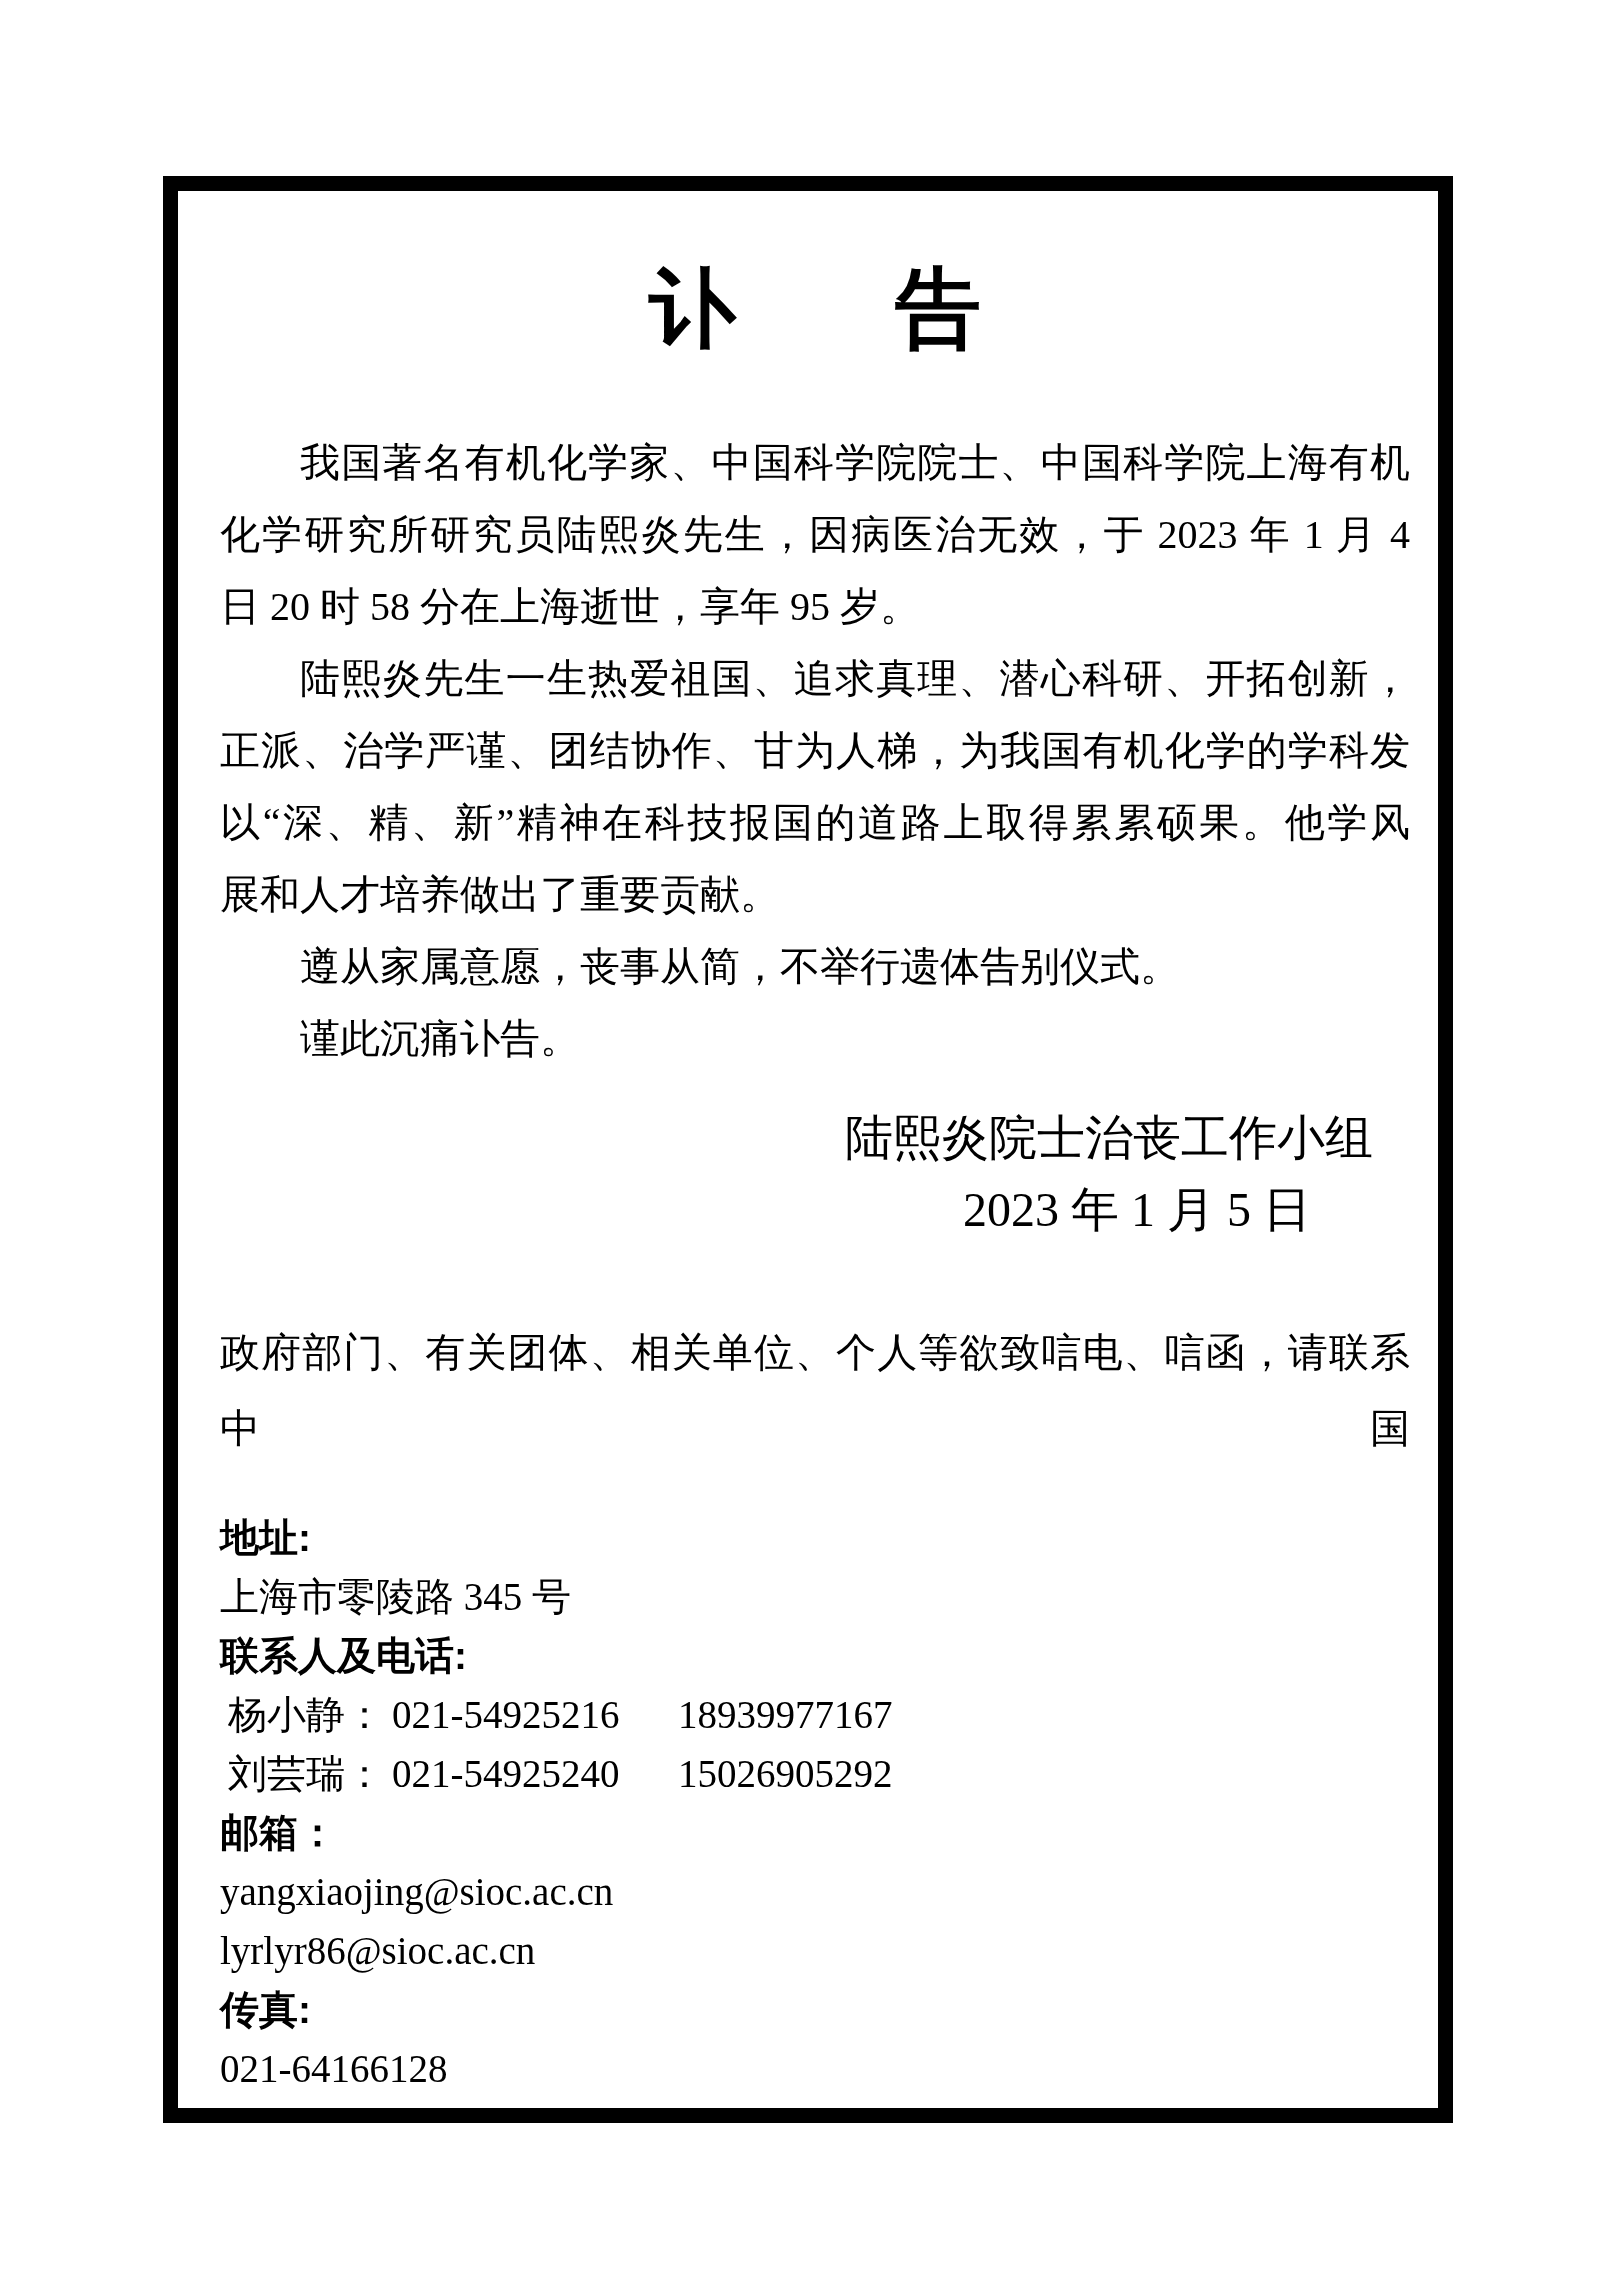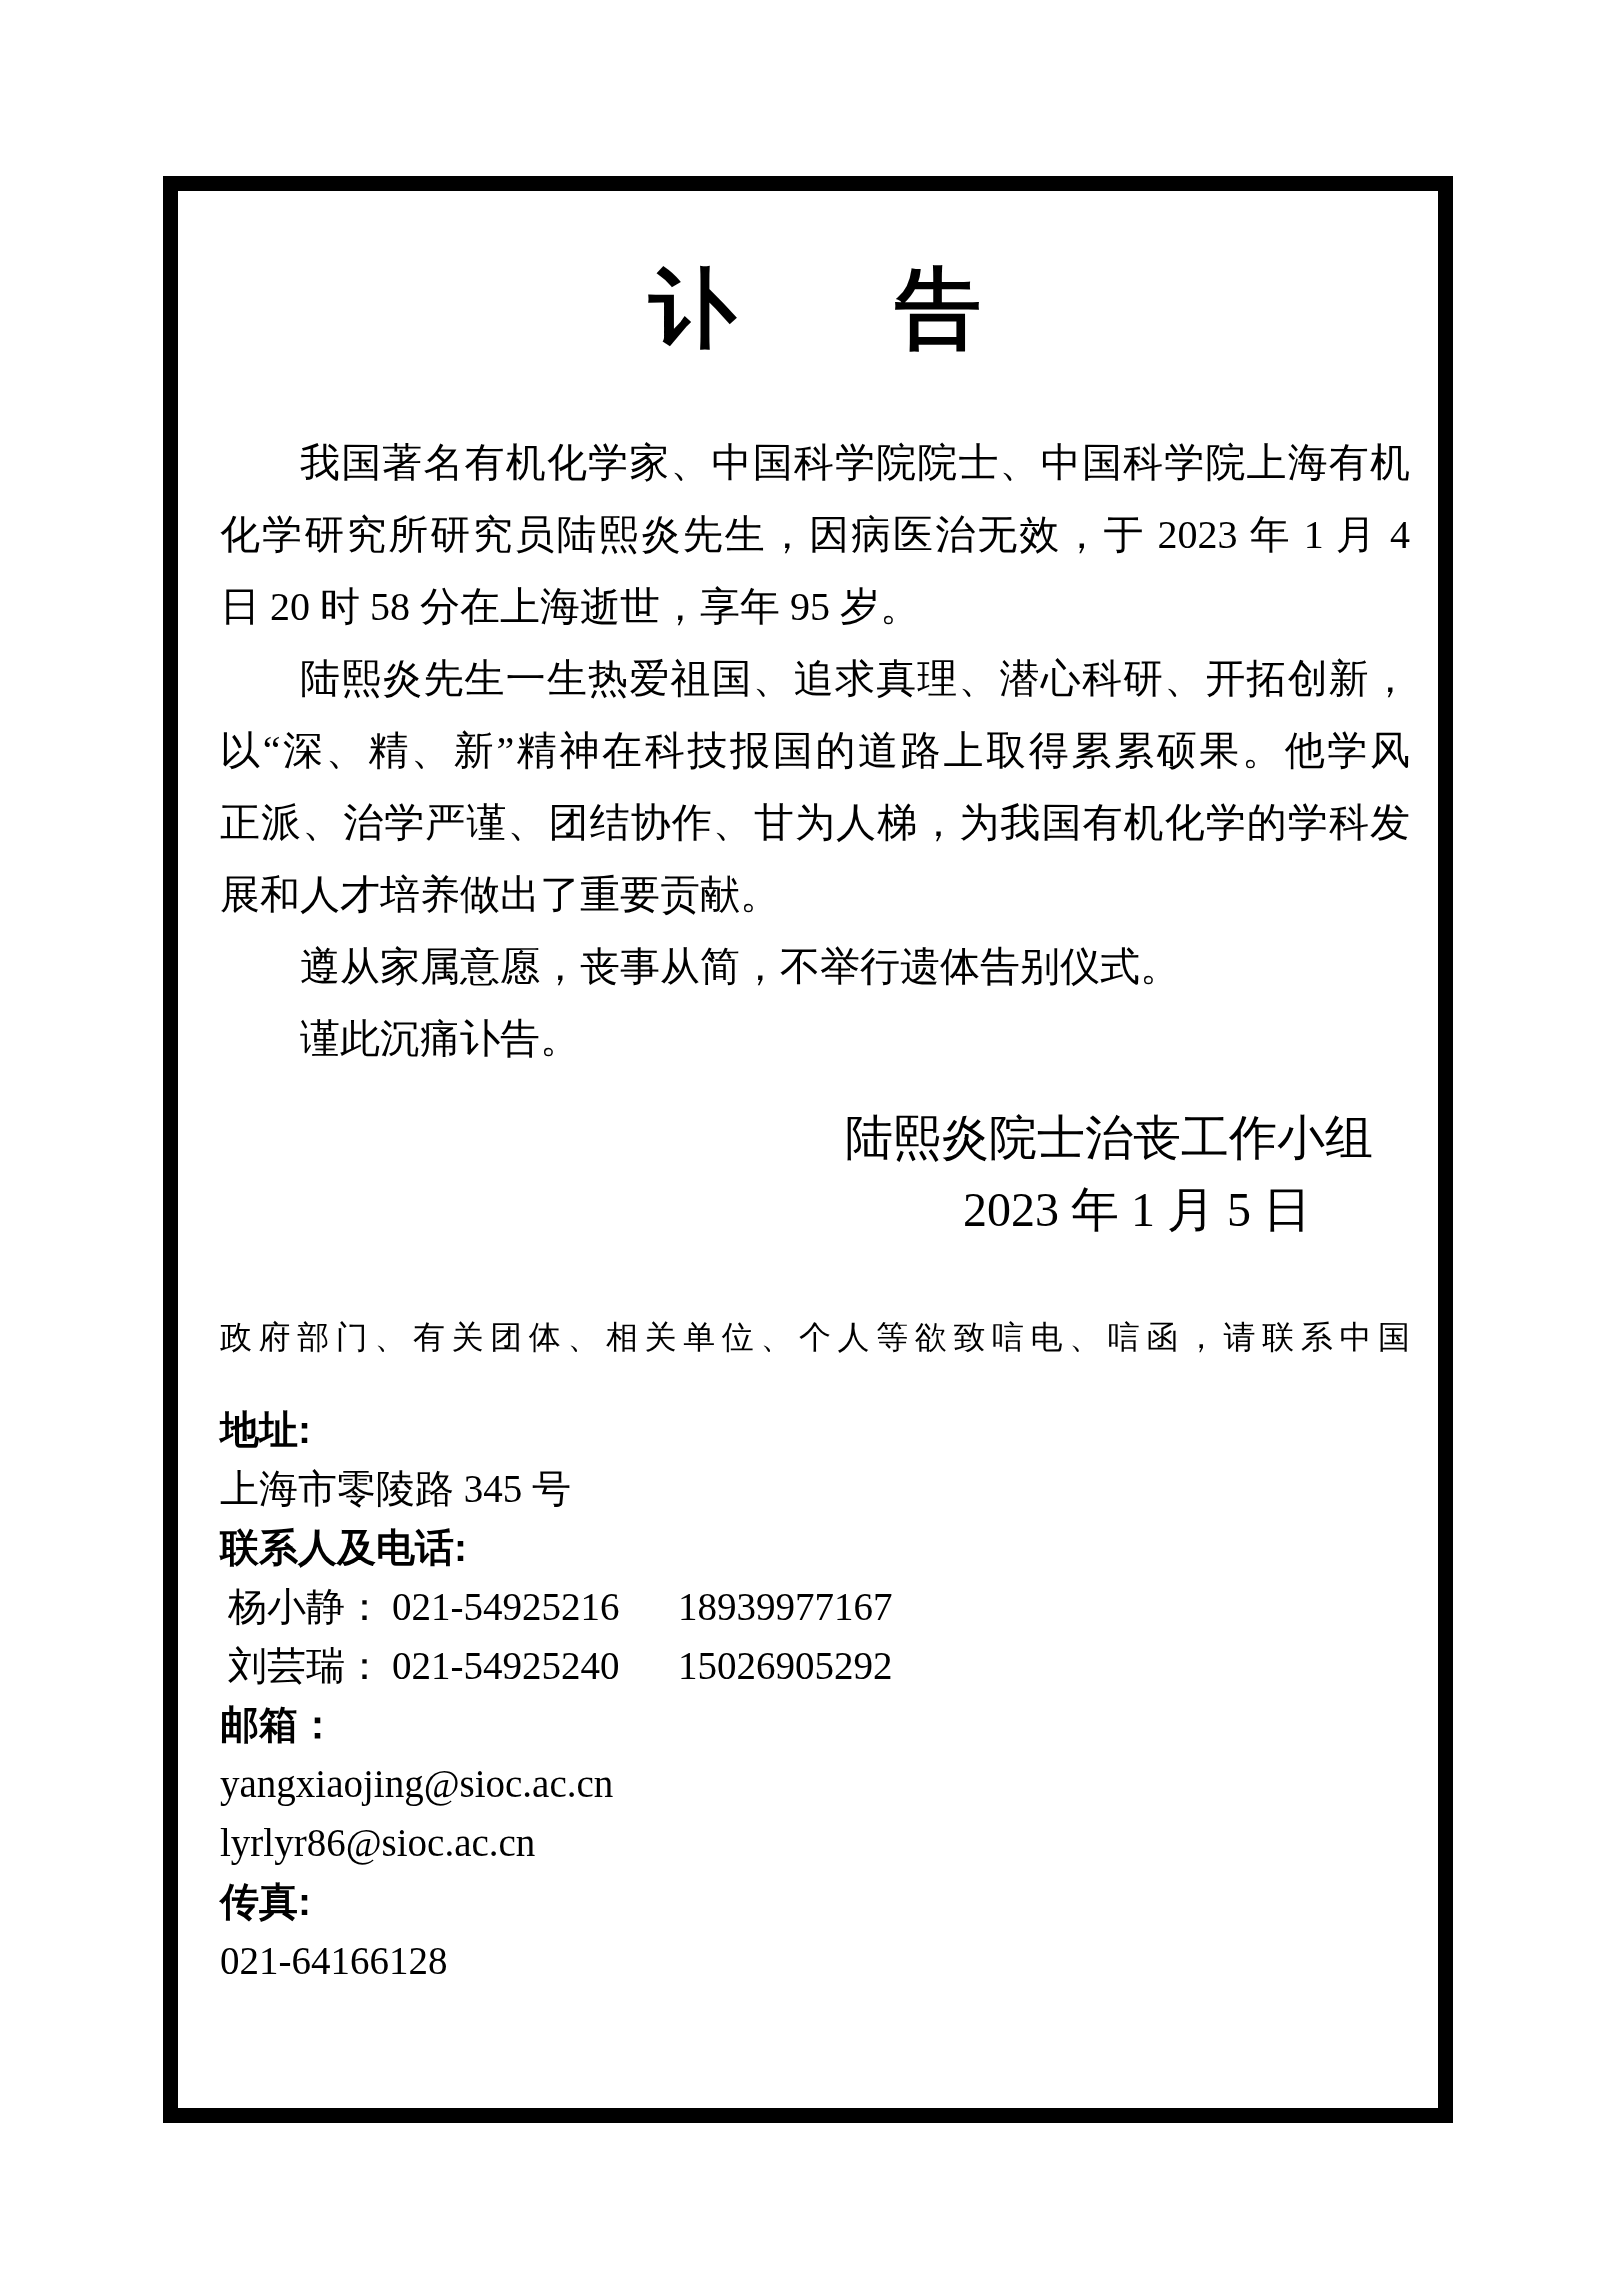--- a/index.html
+++ b/index.html
@@ -33,21 +33,21 @@
 
   .body-block { margin-top:76px; font-size:40px; line-height:72px; }
   .line { white-space:nowrap; }
   .line.j { white-space:normal; text-align:justify; text-align-last:justify; }
   .line.ind { padding-left:80px; }
 
   .sig-block { margin-top:27.4px; font-size:48px; line-height:72px; }
   .sig-group { text-align:right; padding-right:37px; }
   .sig-date  { text-align:right; padding-right:99px; }
 
-  .notice-block { margin-top:69px; font-size:32px; line-height:44px; }
+  .notice-block { margin-top:69px; font-size:40px; line-height:76px; }
 
   .addr-block { margin-top:41px; font-size:39px; line-height:59px; }
   .label {
     font-family:"Liberation Sans","DejaVu Sans",sans-serif;
     font-weight:bold;
   }
   .contact-row { display:flex; }
   .contact-row .cname  { width:172px;text-align:center; }
   .contact-row .cphone { width:286px; }
 </style>
@@ -61,22 +61,22 @@
       <div class="title">
         <span>讣</span>
         <span>告</span>
       </div>
 
       <div class="body-block">
         <div class="line j ind">我国著名有机化学家、中国科学院院士、中国科学院上海有机</div>
         <div class="line j">化学研究所研究员陆熙炎先生，因病医治无效，于 2023 年 1 月 4</div>
         <div class="line">日 20 时 58 分在上海逝世，享年 95 岁。</div>
         <div class="line j ind">陆熙炎先生一生热爱祖国、追求真理、潜心科研、开拓创新，</div>
+        <div class="line j">正派、治学严谨、团结协作、甘为人梯，为我国有机化学的学科发</div>
         <div class="line j">以“深、精、新”精神在科技报国的道路上取得累累硕果。他学风</div>
-        <div class="line j">正派、治学严谨、团结协作、甘为人梯，为我国有机化学的学科发</div>
         <div class="line">展和人才培养做出了重要贡献。</div>
         <div class="line ind">遵从家属意愿，丧事从简，不举行遗体告别仪式。</div>
         <div class="line ind">谨此沉痛讣告。</div>
       </div>
 
       <div class="sig-block">
         <div class="sig-group">陆熙炎院士治丧工作小组</div>
         <div class="sig-date">2023 年 1 月 5 日</div>
       </div>
 

